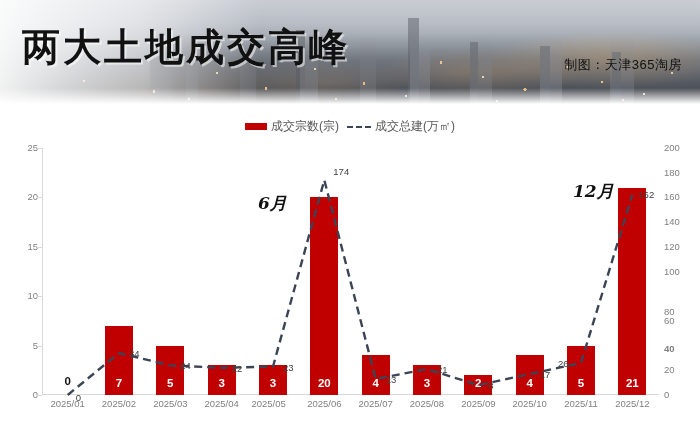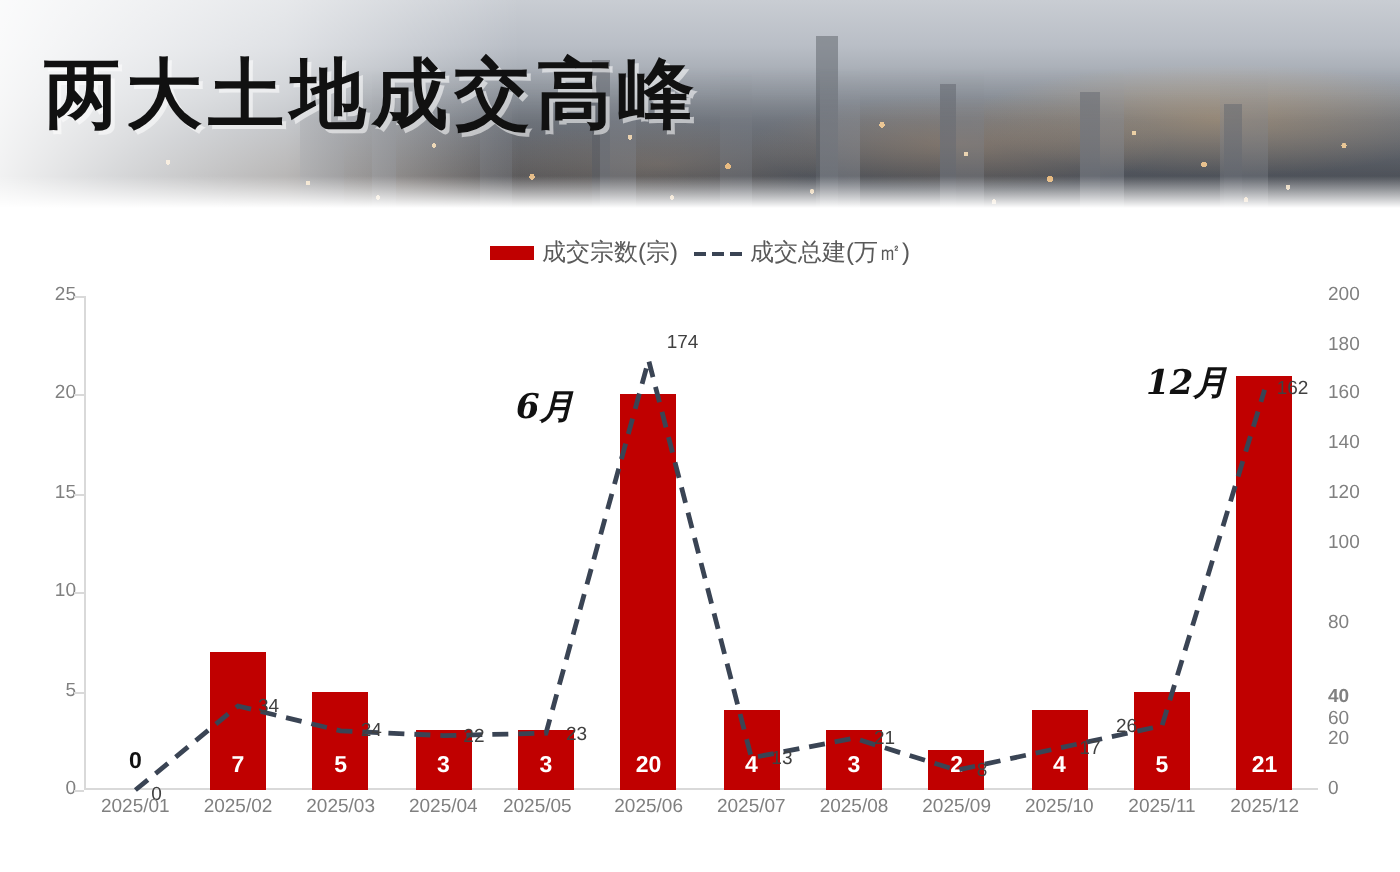--- a/index.html
+++ b/index.html
@@ -192,20 +192,21 @@
       <div class="tower" style="left:408px;width:11px;height:86px;background:rgba(104,108,116,.58);"></div>
       <div class="tower" style="left:470px;width:8px;height:62px;"></div>
       <div class="tower" style="left:540px;width:10px;height:58px;"></div>
       <div class="tower" style="left:612px;width:9px;height:52px;"></div>
     </div>
     <div class="skyline"></div>
     <div class="lights"></div>
     <div class="banner-fade"></div>
     <div class="banner-bottom-fade"></div>
     <div class="headline">两大土地成交高峰</div>
+    <div class="credit">制图：天津365淘房</div>
   </div>
 
   <div class="legend">
     <div class="legend-item">
       <span class="swatch-bar"></span>
       <span>成交宗数(宗)</span>
     </div>
     <div class="legend-item">
       <span class="swatch-line"></span>
       <span>成交总建(万㎡)</span>
@@ -229,21 +230,21 @@
         <div class="ytick-l" style="top: 51.4px;">20</div>
         <div class="tick" style="top: 57.4px;"></div>
         <div class="ytick-l" style="top: 2px;">25</div>
         <div class="tick" style="top: 8px;"></div>
       </div>
 
     <div id="yright">
         <div class="ytick-r" style="top: 249px;">0</div>
         <div class="ytick-r" style="top: 224.3px;">20</div>
         <div class="ytick-r" style="top: 203px; font-weight: bold;">40</div>
-        <div class="ytick-r" style="top: 174.9px; margin-top: 39px;">60</div>
+        <div class="ytick-r" style="top: 174.9px;">60</div>
         <div class="ytick-r" style="top: 166px; text-align: center;">80</div>
         <div class="ytick-r" style="top: 125.5px;">100</div>
         <div class="ytick-r" style="top: 100.8px;">120</div>
         <div class="ytick-r" style="top: 76.1px;">140</div>
         <div class="ytick-r" style="top: 51.4px;">160</div>
         <div class="ytick-r" style="top: 26.7px;">180</div>
         <div class="ytick-r" style="top: 2px;">200</div>
       </div>
 
     <div class="bars" id="bars">

